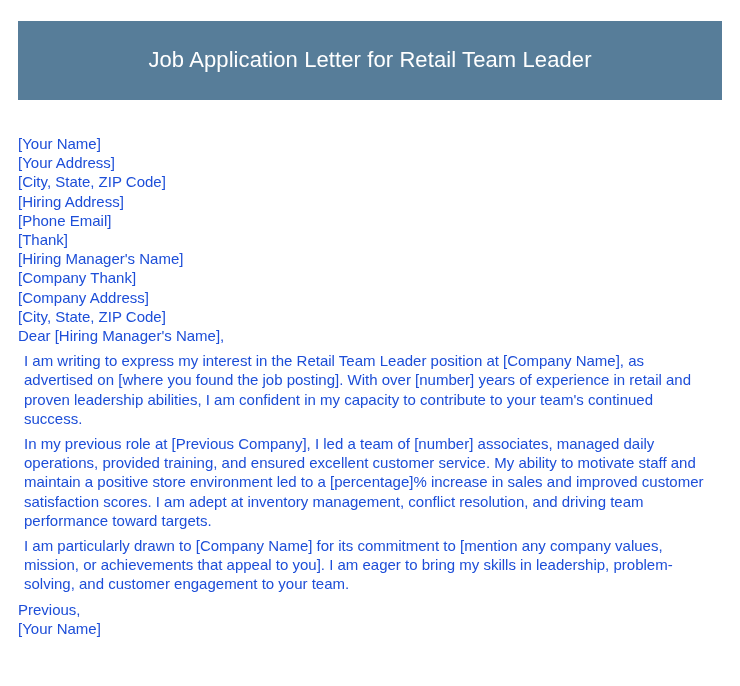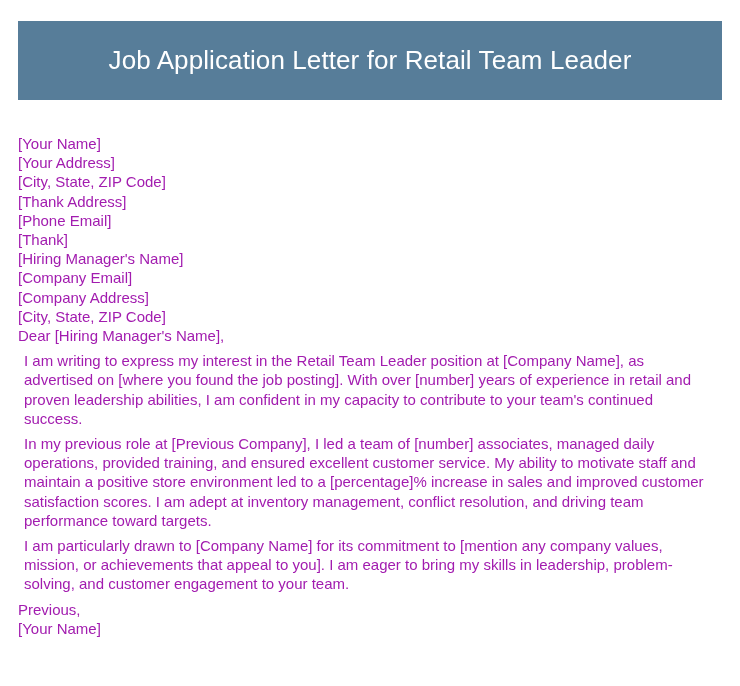--- a/index.html
+++ b/index.html
@@ -30,35 +30,35 @@
     height: 79px;
     background: #577d99;
     display: flex;
     align-items: center;
     justify-content: center;
     box-sizing: border-box;
   }
 
   .header-title {
     color: #ffffff;
-    font-size: 26px;
+    font-size: 22px;
     font-weight: 400;
     letter-spacing: 0.1px;
     line-height: 1.2;
     text-align: center;
     font-family: "Liberation Sans", sans-serif;
     white-space: nowrap;
   }
 
   .letter-body {
     position: absolute;
     left: 18px;
     top: 134px;
     width: 700px;
-    color: #a21caf;
+    color: #1d4ed8;
     font-size: 15px;
     line-height: 19.2px;
     font-family: "Liberation Sans", sans-serif;
   }
 
   .letter-line {
     margin: 0;
     padding: 0;
     line-height: 19.2px;
     white-space: pre-wrap;
@@ -79,28 +79,28 @@
   <div class="header-banner">
     <div class="header-title">Job Application Letter for Retail Team Leader</div>
   </div>
 
   <div class="letter-body">
 
     <div>
       <div class="letter-line">[Your Name]</div>
       <div class="letter-line">[Your Address]</div>
       <div class="letter-line">[City, State, ZIP Code]</div>
-      <div class="letter-line">[Thank Address]</div>
+      <div class="letter-line">[Hiring Address]</div>
       <div class="letter-line">[Phone Email]</div>
       <div class="letter-line">[Thank]</div>
     </div>
 
     <div>
       <div class="letter-line">[Hiring Manager's Name]</div>
-      <div class="letter-line">[Company Email]</div>
+      <div class="letter-line">[Company Thank]</div>
       <div class="letter-line">[Company Address]</div>
       <div class="letter-line">[City, State, ZIP Code]</div>
     </div>
 
     <div class="letter-line">Dear [Hiring Manager's Name],</div>
 
     <p class="letter-para">I am writing to express my interest in the Retail Team Leader position at [Company Name], as advertised on [where you found the job posting]. With over [number] years of experience in retail and proven leadership abilities, I am confident in my capacity to contribute to your team's continued success.</p>
     <p class="letter-para">In my previous role at [Previous Company], I led a team of [number] associates, managed daily operations, provided training, and ensured excellent customer service. My ability to motivate staff and maintain a positive store environment led to a [percentage]% increase in sales and improved customer satisfaction scores. I am adept at inventory management, conflict resolution, and driving team performance toward targets.</p>
     <p class="letter-para">I am particularly drawn to [Company Name] for its commitment to [mention any company values, mission, or achievements that appeal to you]. I am eager to bring my skills in leadership, problem-solving, and customer engagement to your team.</p>
 

